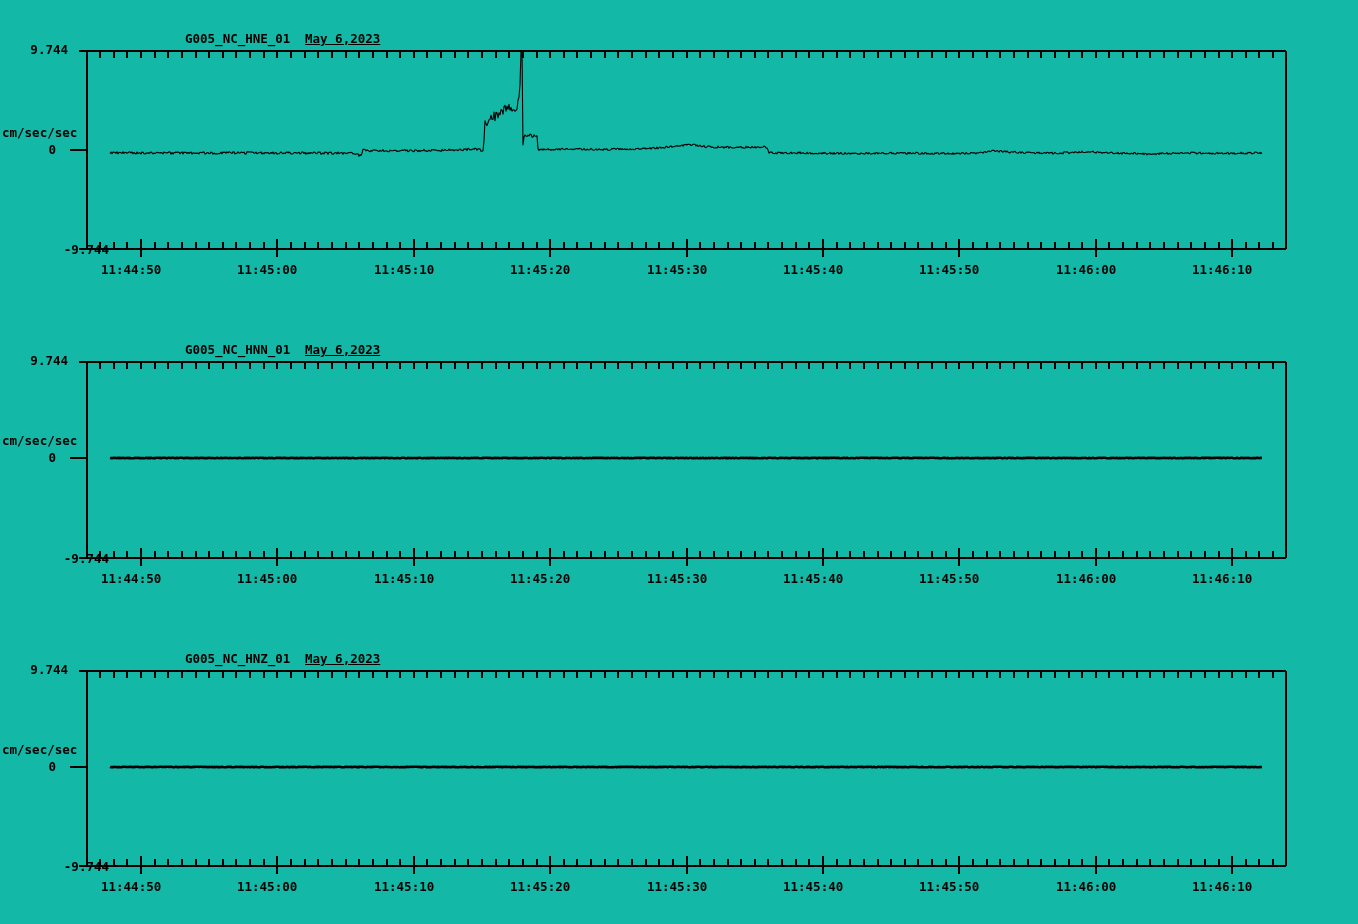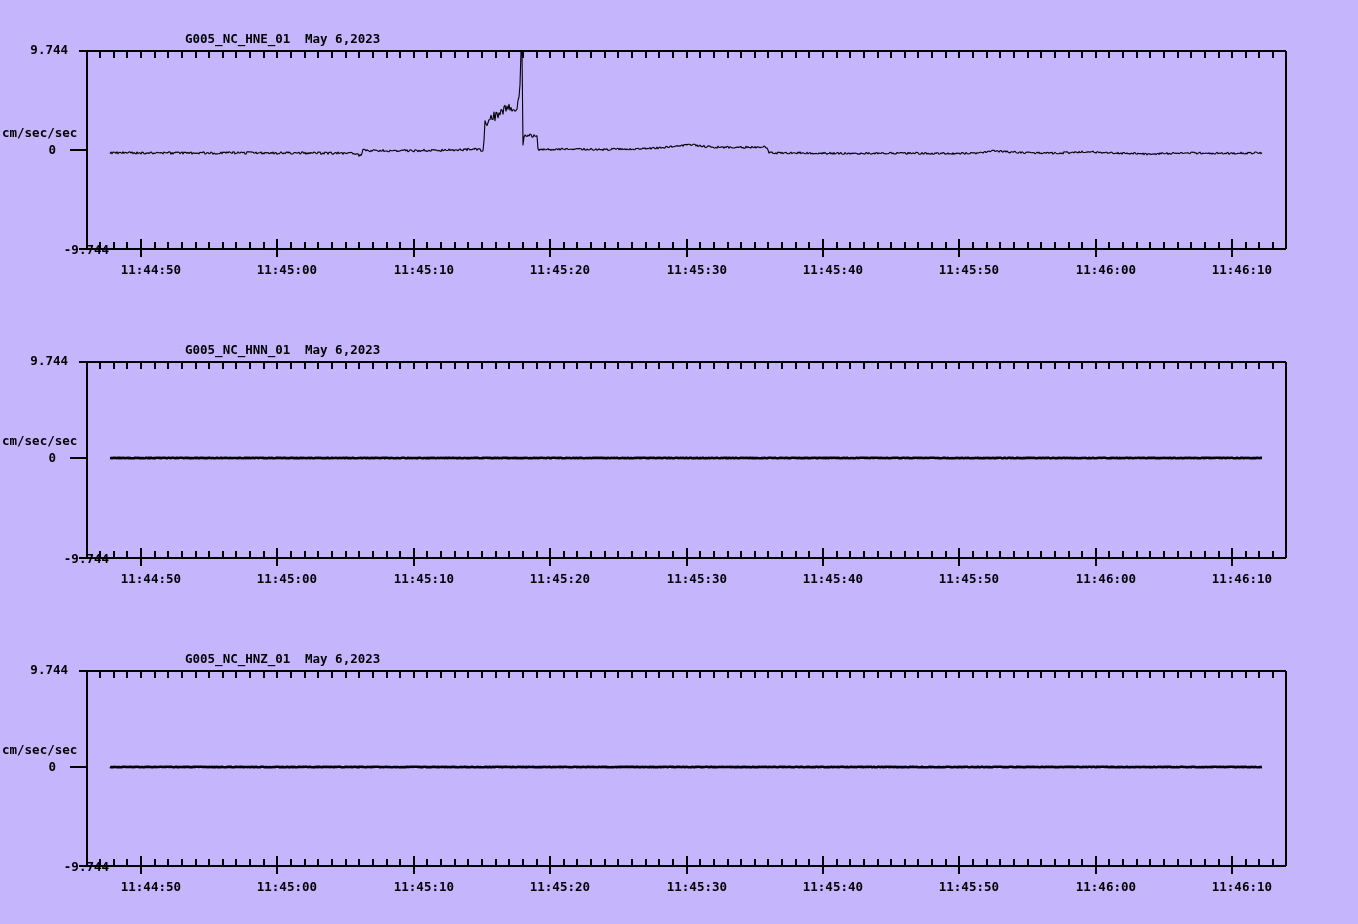--- a/index.html
+++ b/index.html
@@ -1,27 +1,27 @@
 <!DOCTYPE html>
 <html><head>
 <meta charset="utf-8">
 <style>
   html,body { margin:0; padding:0; background:#ffffff; }
-  .screen { position:relative; width:1358px; height:924px; background:#c4b5fd; overflow:hidden;
+  .screen { position:relative; width:1358px; height:924px; background:#14b8a6; overflow:hidden;
             font-family:"DejaVu Sans Mono", monospace; }
   svg.plots { position:absolute; left:0; top:0; }
   .chart-label { position:absolute; font:700 12.5px "DejaVu Sans Mono", monospace; color:#000;
                  line-height:14px; white-space:pre; }
   .ylab-max  { left:4px; width:64px; text-align:right; }
   .ylab-unit { left:2px;text-align:right; }
   .ylab-zero { left:0; width:56px; text-align:right; }
   .ylab-min  { left:0; width:64px; text-align:right;margin-left:45px; }
   .title-station { left:185px; }
-  .title-date    { left:305px; }
-  .xlab { width:80px; text-align:right; }
+  .title-date    { left:305px;text-decoration:underline; }
+  .xlab { width:80px; text-align:left; }
   
   .c0 .title-station, .c0 .title-date { top:32px; }
   .c0 .ylab-max  { top:43px; }
   .c0 .ylab-unit { top:126px; }
   .c0 .ylab-zero { top:143px; }
   .c0 .ylab-min  { top:243px; }
   
   .c1 .title-station, .c1 .title-date { top:343px; }
   .c1 .ylab-max  { top:354px; }
   .c1 .ylab-unit { top:434px; }

